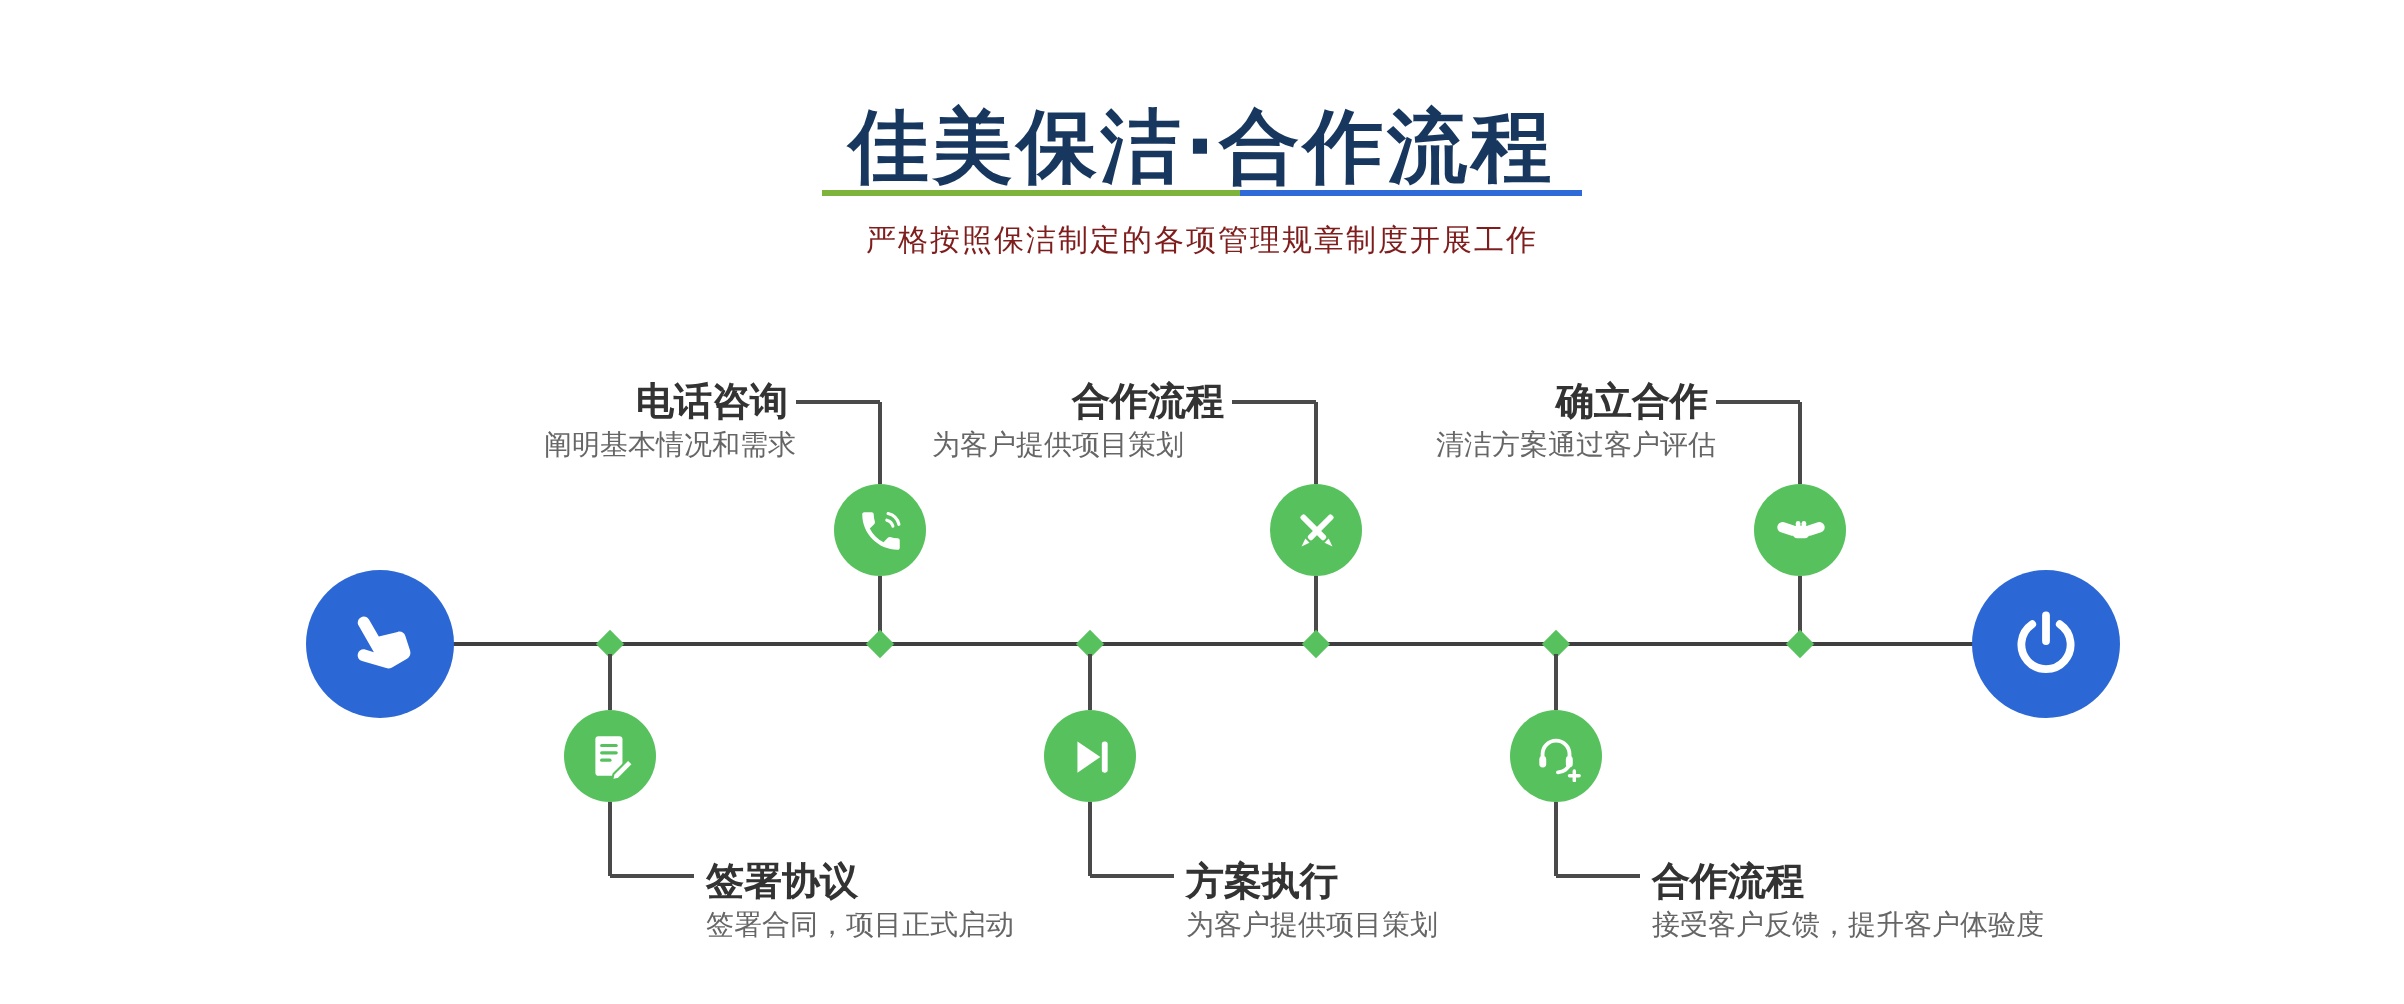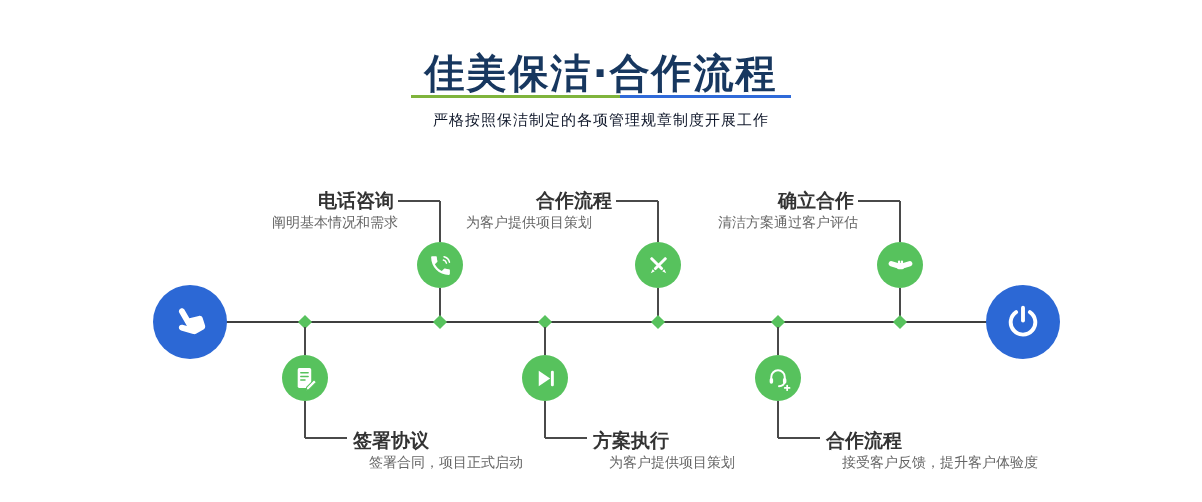--- a/index.html
+++ b/index.html
@@ -10,38 +10,38 @@
   .title{
     position:absolute;top:46px;left:0;width:100%;text-align:center;
     font-size:40px;font-weight:bold;color:#17375f;letter-spacing:2px;
   }
   .divider{
     position:absolute;top:95px;left:411px;width:380px;height:3px;
     background:linear-gradient(to right,#7fb43c 0 55%,#2f6ad9 55% 100%);
   }
   .subtitle{
     position:absolute;top:111px;left:0;width:100%;text-align:center;
-    font-size:15px;color:#0f172a;letter-spacing:1px;
+    font-size:15px;color:#7f1d1d;letter-spacing:1px;
   }
   .timeline{position:absolute;left:190px;top:321px;width:833px;height:2px;background:#3f3f3f;}
   .endpoint{
     position:absolute;width:74px;height:74px;border-radius:50%;background:#2c68d5;
     display:flex;align-items:center;justify-content:center;
   }
   .endpoint svg{width:40px;height:40px;}
   .node{
     position:absolute;width:46px;height:46px;border-radius:50%;background:#57c25d;
     display:flex;align-items:center;justify-content:center;
   }
   .node svg{width:25px;height:25px;}
   .diamond{position:absolute;width:10px;height:10px;background:#57c25d;transform:rotate(45deg);}
   .vline{position:absolute;width:2px;background:#4a4a4a;}
   .hline{position:absolute;height:2px;background:#4a4a4a;}
   .step-title{position:absolute;font-size:19px;font-weight:bold;color:#333;white-space:nowrap;}
-  .step-desc{position:absolute;font-size:14px;color:#666;white-space:nowrap;margin-left:16px;}
+  .step-desc{position:absolute;font-size:14px;color:#666;white-space:nowrap;}
 </style>
 </head>
 <body>
 
 <div class="stage">
 
   <div class="title">佳美保洁·合作流程</div>
   <div class="divider"></div>
   <div class="subtitle">严格按照保洁制定的各项管理规章制度开展工作</div>
 

